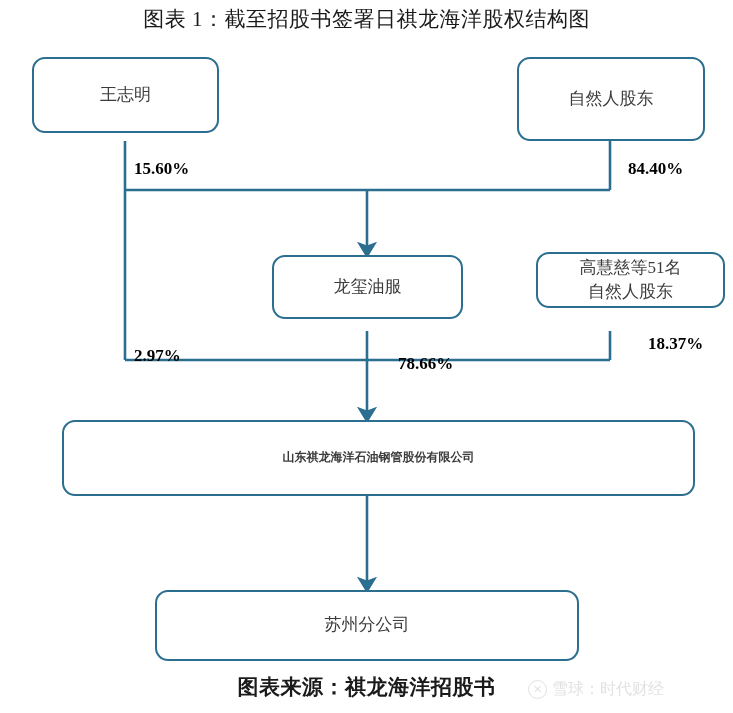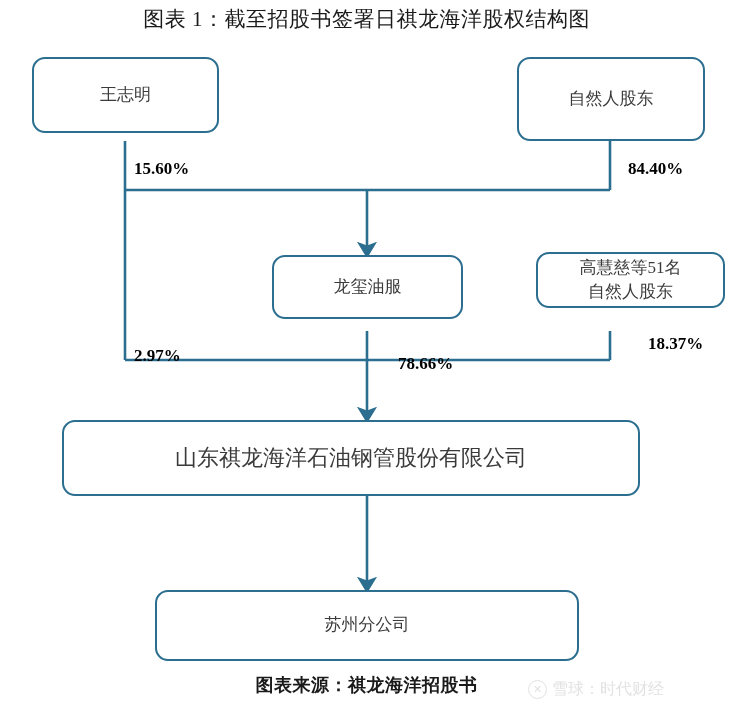--- a/index.html
+++ b/index.html
@@ -37,21 +37,21 @@
     white-space: nowrap;
   }
 
   
   .fig-source {
     position: absolute;
     left: 0;
     top: 673px;
     width: 733px;
     text-align: center;
-    font-size: 18px;
+    font-size: 21px;
     font-weight: bold;
     letter-spacing: 0.5px;
     white-space: nowrap;
   }
 
   
   .connectors {
     position: absolute;
     left: 0; top: 0;
     width: 733px;
@@ -74,21 +74,21 @@
     color: #3b3b3b;
     font-size: 17px;
     z-index: 3;
   }
   .node .node-label { display: block; padding: 0 6px; }
 
   #node-wangzhiming   { left: 32px;  top: 57px;  width: 187px; height: 76px; }
   #node-xufengxin     { left: 517px; top: 57px;  width: 188px; height: 84px; }
   #node-longxi        { left: 272px; top: 255px; width: 191px; height: 64px; }
   #node-gaohuici      { left: 536px; top: 252px; width: 189px; height: 56px; text-align: center; }
-  #node-main-company  { left: 62px;  top: 420px; width: 578px; height: 76px; font-size: 22px; }
+  #node-main-company  { left: 62px;  top: 420px; width: 633px; height: 76px; font-size: 12px; font-weight: bold; }
   #node-suzhou-branch { left: 155px; top: 590px; width: 424px; height: 71px; }
 
   
   .pct {
     position: absolute;
     font-size: 17px;
     color: #000000;
     white-space: nowrap;
     z-index: 4;
     font-weight: bold;

